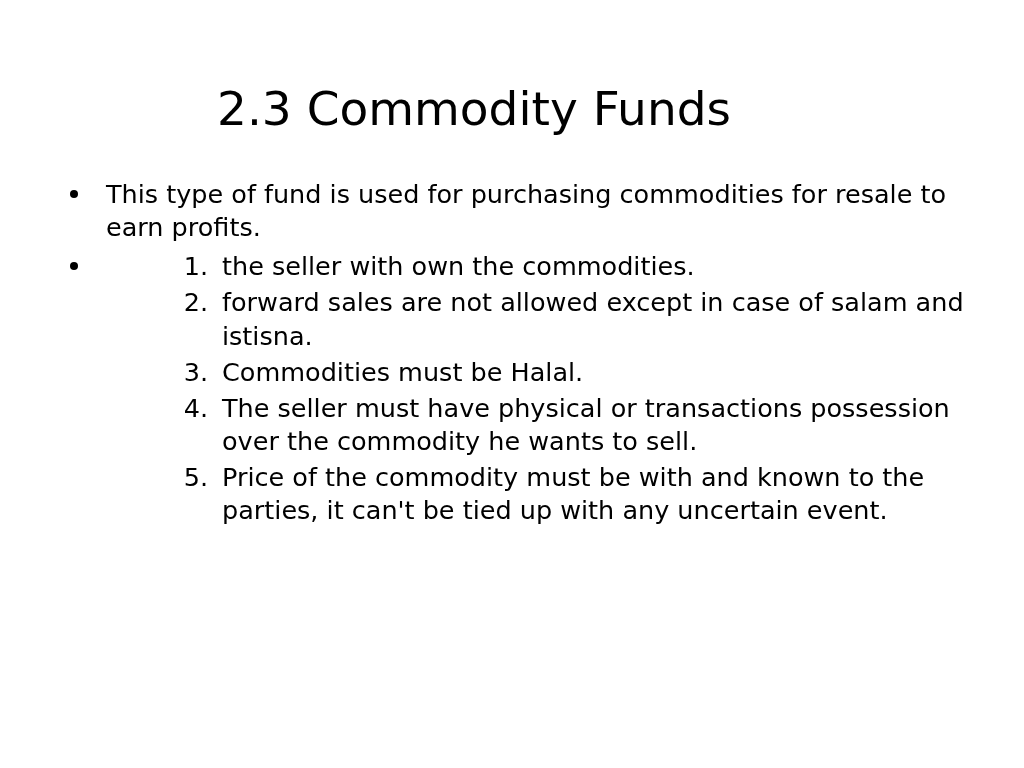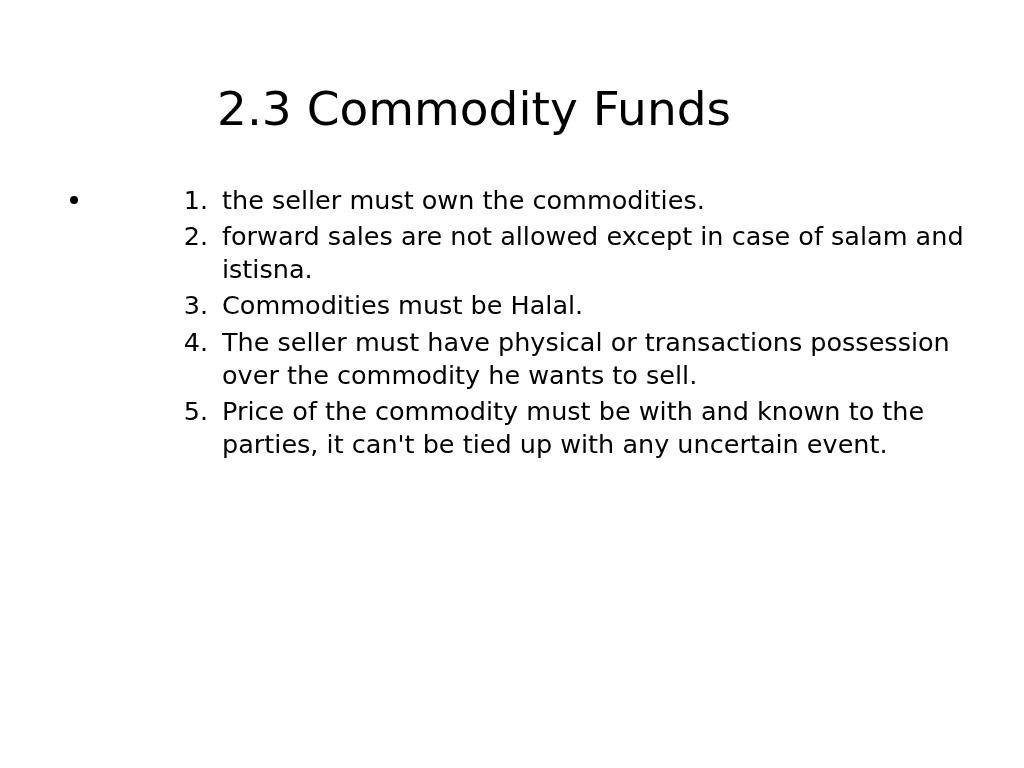--- a/index.html
+++ b/index.html
@@ -87,28 +87,32 @@
 </head>
 <body>
 
 <div class="slide">
 
   <h1 class="slide-title">2.3 Commodity Funds</h1>
 
   <div class="body-block">
     <ul class="level1">
 
+      <li class="bullet-item">
+        <span class="bullet-dot"></span>
+        <span class="bullet-text">This type of fund is used for purchasing commodities for resale to earn profits.</span>
+      </li>
 
       <li class="bullet-item">
         <span class="bullet-dot"></span>
 
         <ol class="level2">
           <li class="num-item">
             <span class="num-marker">1.</span>
-            <span class="num-text">the seller must own the commodities.</span>
+            <span class="num-text">the seller with own the commodities.</span>
           </li>
           <li class="num-item">
             <span class="num-marker">2.</span>
             <span class="num-text">forward sales are not allowed except in case of salam and istisna.</span>
           </li>
           <li class="num-item">
             <span class="num-marker">3.</span>
             <span class="num-text">Commodities must be Halal.</span>
           </li>
           <li class="num-item">

